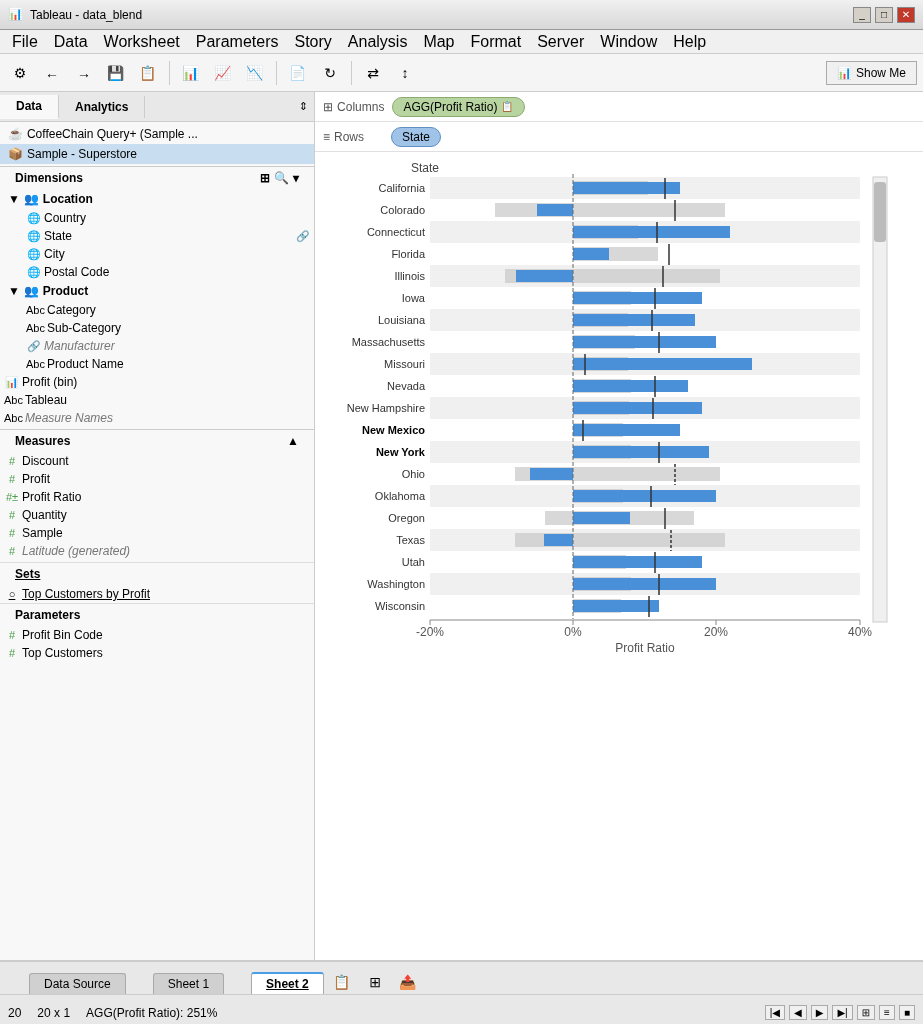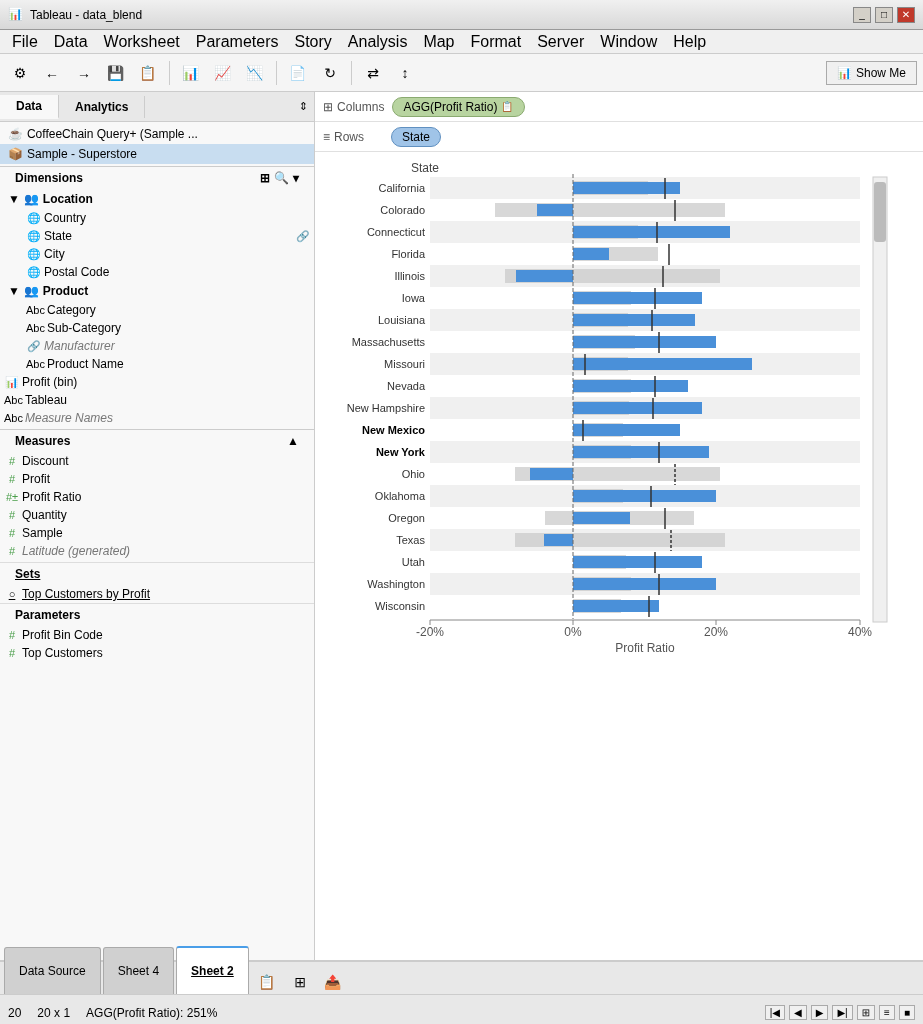--- a/index.html
+++ b/index.html
@@ -178,27 +178,28 @@
     .bottom-tabs {
       height: 34px;
       background: #e8e8e8;
       border-top: 2px solid #ccc;
       display: flex;
       align-items: flex-end;
       padding: 0 4px;
       gap: 2px;
     }
     .bottom-tab {
-      padding: 16px 14px;
+      padding: 3px 14px;
       background: #d0d0d0;
       border: 1px solid #aaa;
       border-bottom: none;
       cursor: pointer;
       font-size: 12px;
       border-radius: 3px 3px 0 0;
+      margin-left: 25px;
     }
     .bottom-tab.active { background: white; font-weight: bold; border-top: 2px solid #4a9ee8; text-decoration: underline; }
     .bottom-tab-icon { font-size: 14px; padding: 4px 8px; cursor: pointer; }
 
     
     .status-bar {
       height: 36px;
       background: #e8e8e8;
       border-top: 1px solid #ccc;
       display: flex;
@@ -609,21 +610,21 @@
       </div>
     </div>
   </div>
 </div>
 
 <div class="bottom-tabs">
   <div class="bottom-tab">
     <span>Data Source</span>
   </div>
   <div class="bottom-tab">
-    <span>Sheet 4</span>
+    <span>Sheet 1</span>
   </div>
   <div class="bottom-tab active">
     <span>Sheet 2</span>
   </div>
   <span class="bottom-tab-icon">📋</span>
   <span class="bottom-tab-icon">⊞</span>
   <span class="bottom-tab-icon">📤</span>
 </div>
 
 <div class="status-bar">

